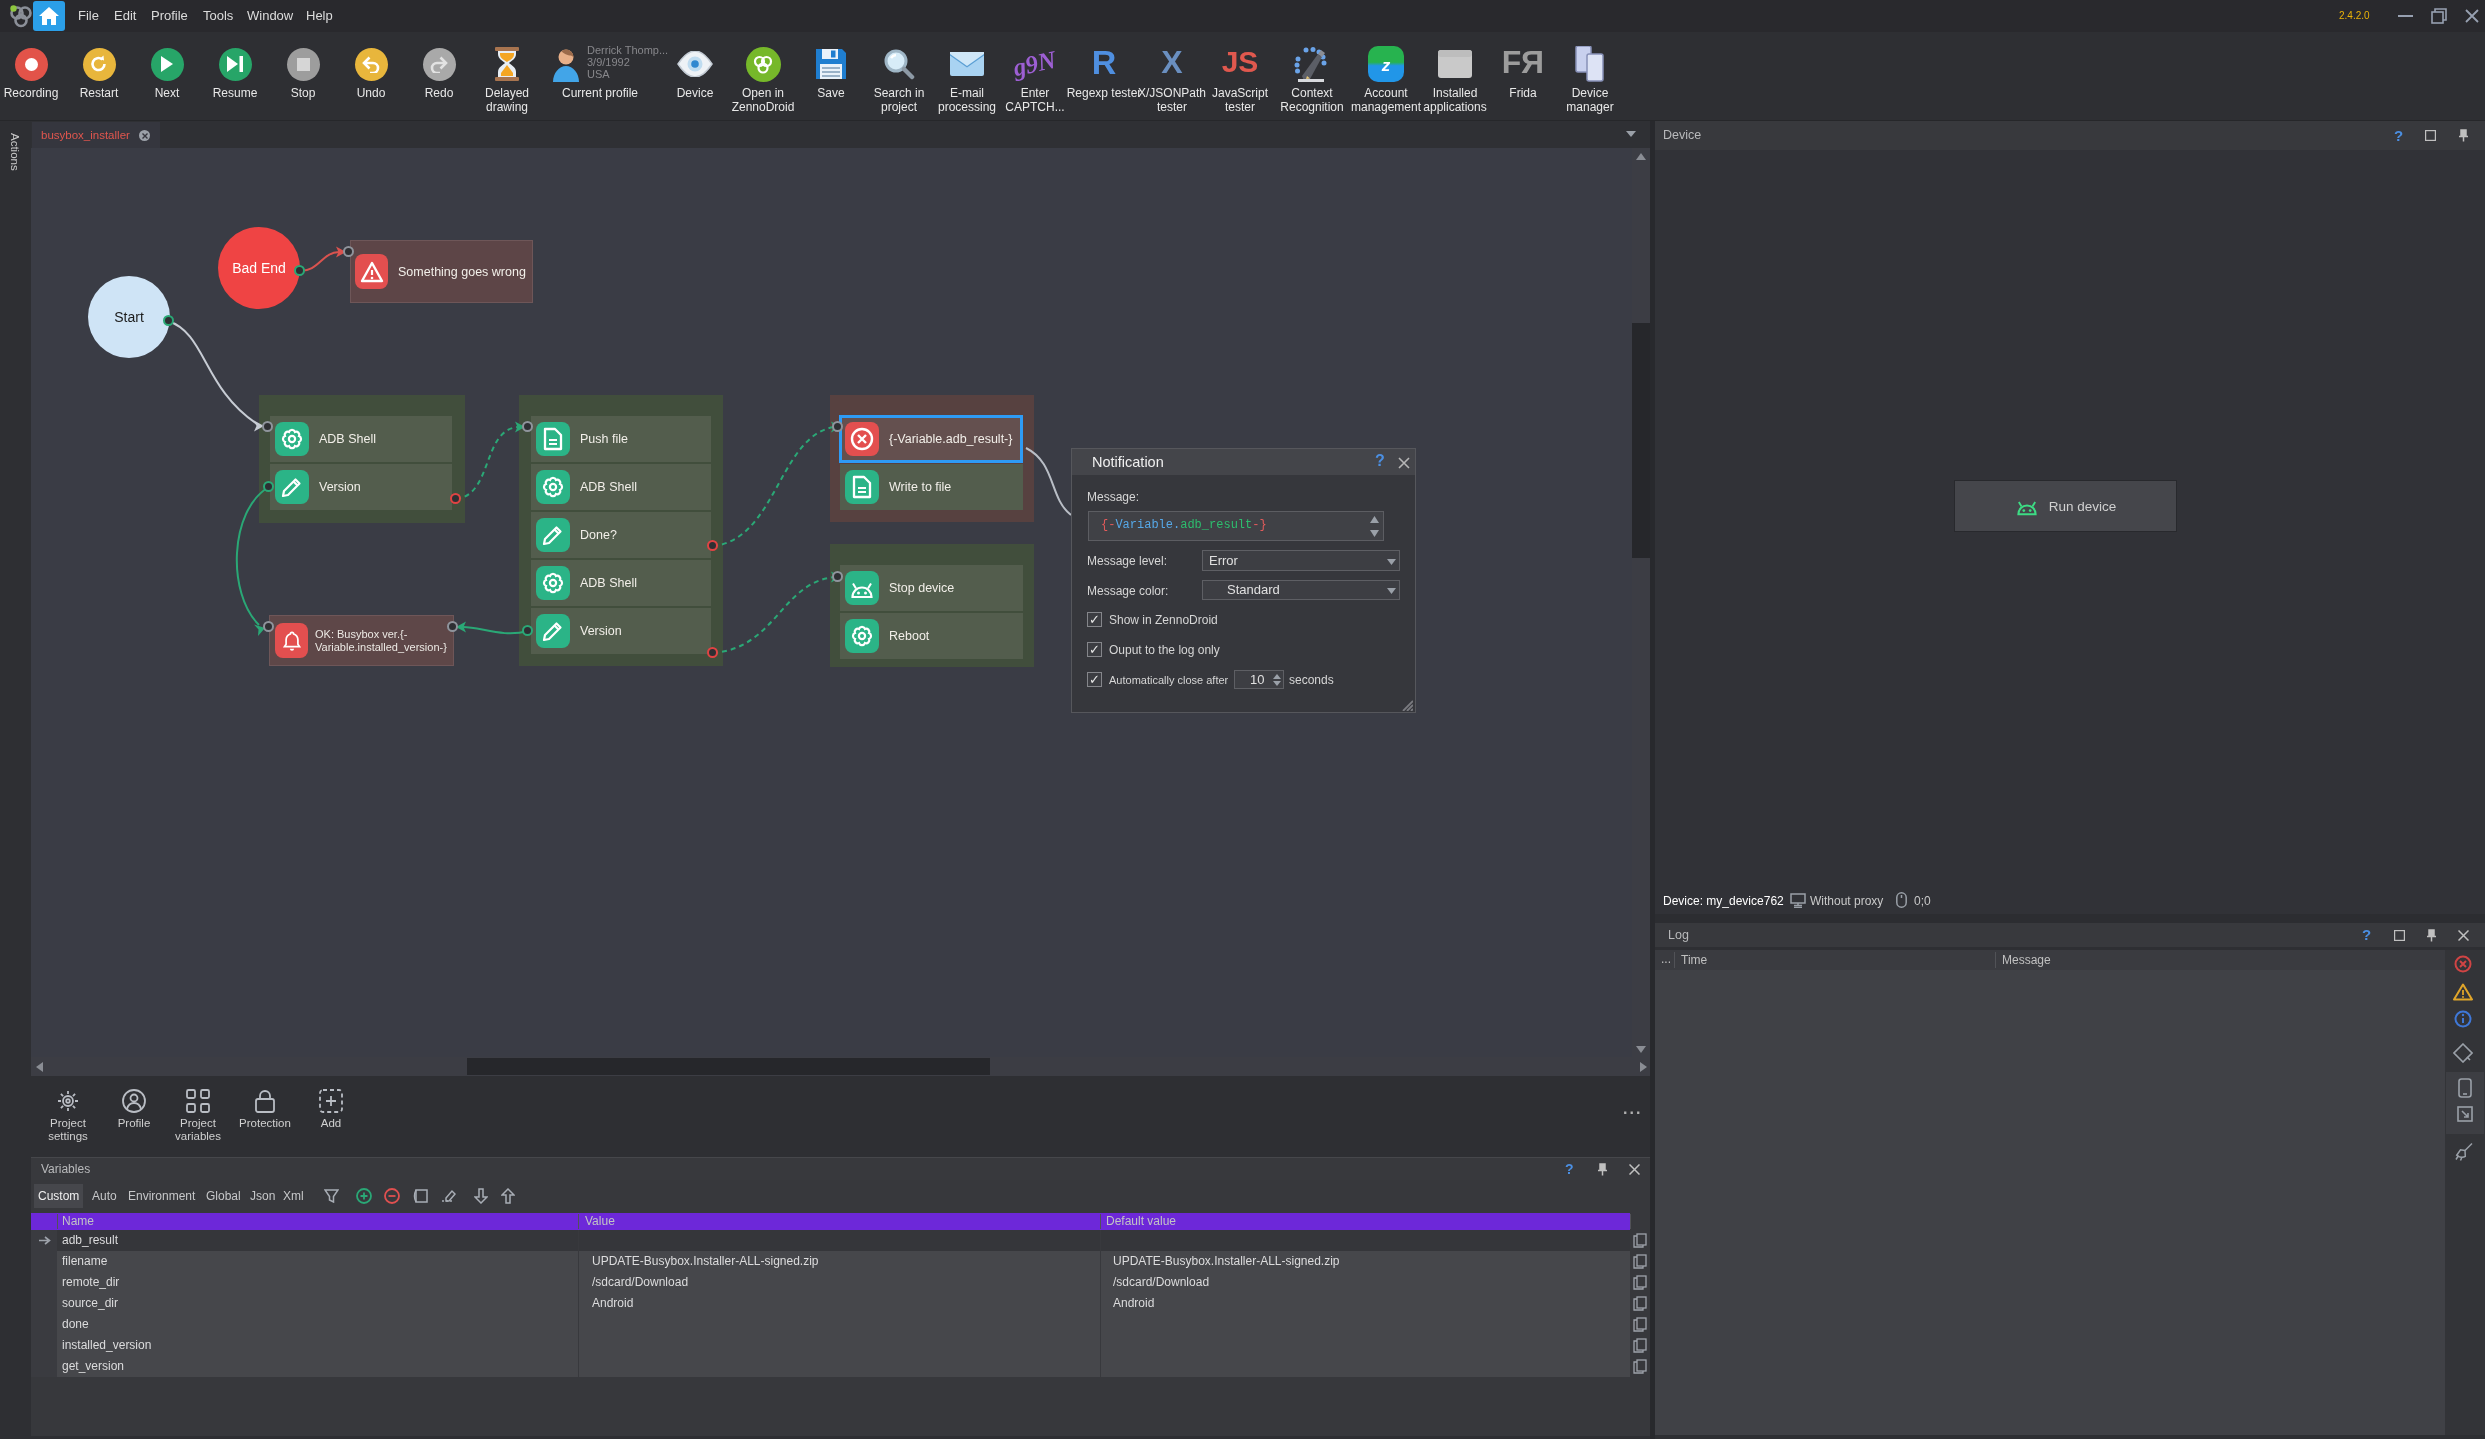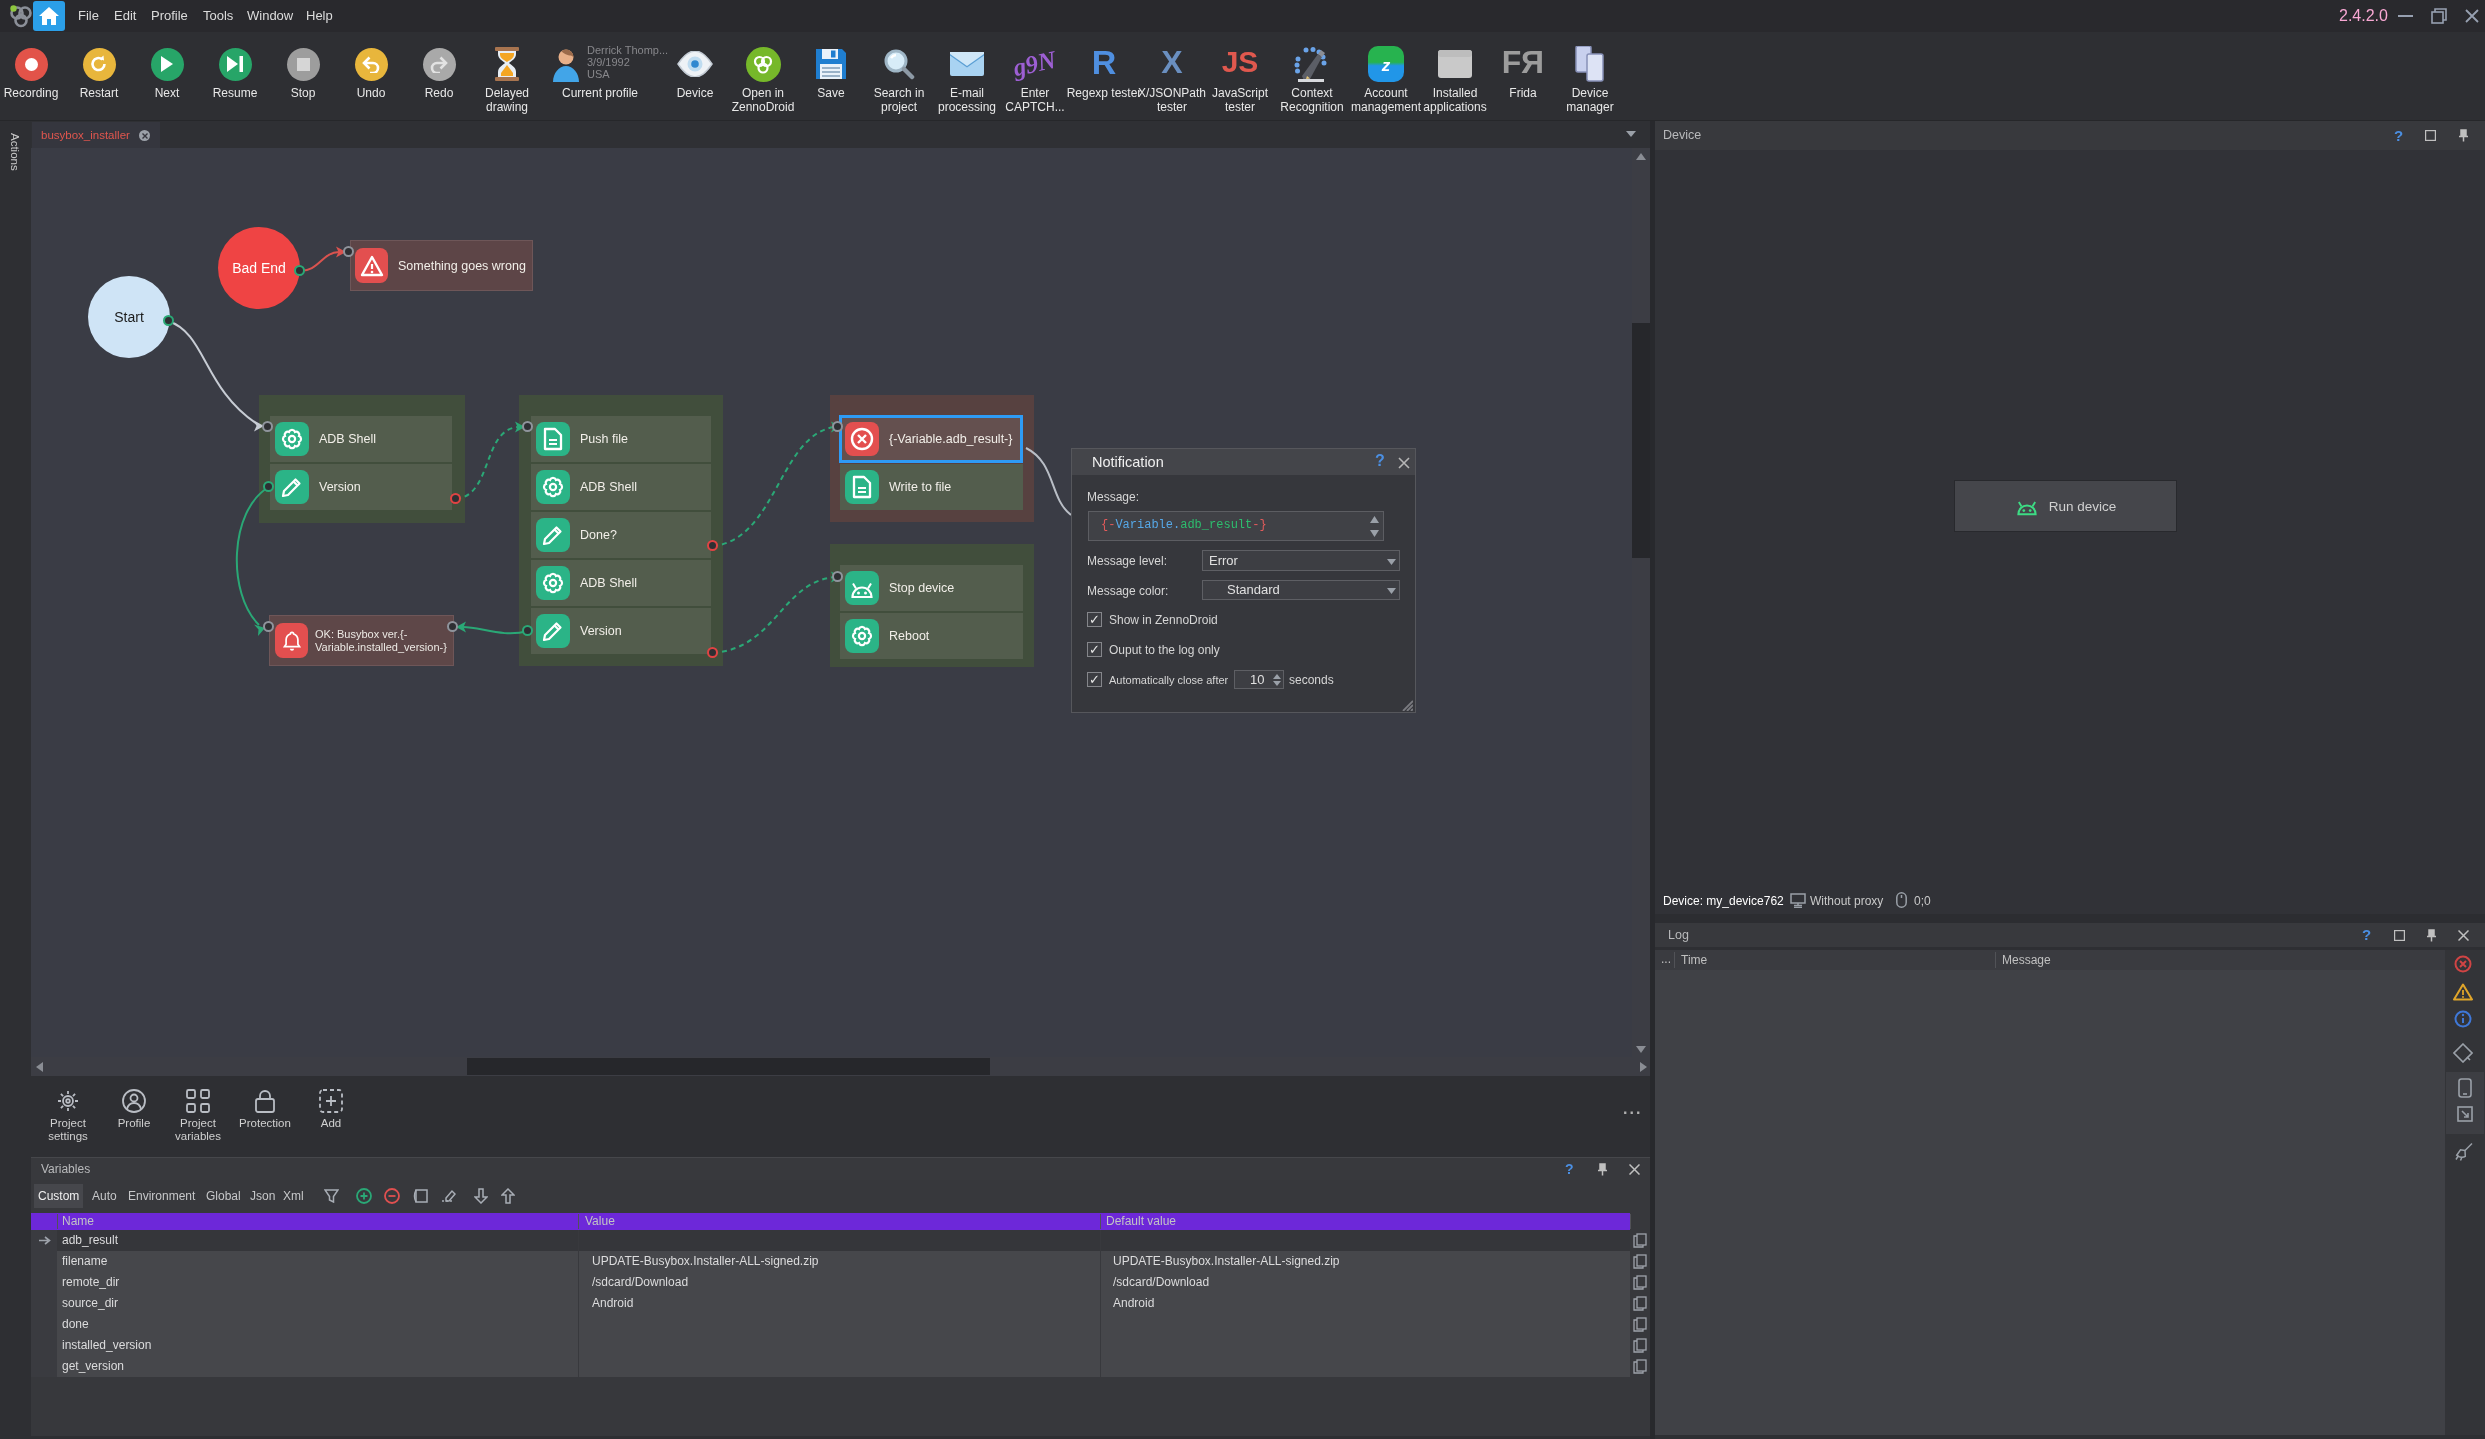--- a/index.html
+++ b/index.html
@@ -82,21 +82,21 @@
     <svg class="abs" style="left:6px;top:6px" width="20" height="18" viewBox="0 0 20 18">
       <path d="M10 0 L20 9 h-3 v9 h-5 v-6 h-4 v6 H3 V9 H0 Z" fill="#fff"></path>
     </svg>
   </div>
   <div class="menuitem" style="left:78px">File</div>
   <div class="menuitem" style="left:114px">Edit</div>
   <div class="menuitem" style="left:151px">Profile</div>
   <div class="menuitem" style="left:203px">Tools</div>
   <div class="menuitem" style="left:247px">Window</div>
   <div class="menuitem" style="left:306px">Help</div>
-  <div class="menuitem" style="left:2339px;color:#f9a8d4;font-size:16px">2.4.2.0</div>
+  <div class="menuitem" style="left:2339px;color:#eab308;font-size:10px">2.4.2.0</div>
   <div class="abs" style="left:2398px;top:15px;width:15px;height:2px;background:#97a0b1"></div>
   <svg class="abs" style="left:2431px;top:8px" width="16" height="16" viewBox="0 0 16 16">
     <g fill="none" stroke="#97a0b1" stroke-width="1.6">
         <rect x="1" y="4" width="11" height="11"></rect>
         <path d="M4 4 V1 H15 V12 H12"></path>
       </g>
   </svg>
   <svg class="abs" style="left:2464px;top:8px" width="16" height="16" viewBox="0 0 16 16">
     <g stroke="#97a0b1" stroke-width="1.8">
         <path d="M2 2 L14 14 M14 2 L2 14"></path>
@@ -374,21 +374,21 @@
       <path d="M810 279 l-10 -5.5 2.5 5.5 -2.5 5.5 Z" fill="#2aa876"></path>
       <path d="M682 505 C745 500 750 435 803 429" stroke="#2aa876" stroke-width="2" stroke-dasharray="5 4"></path>
       <path d="M810 429 l-10 -5.5 2.5 5.5 -2.5 5.5 Z" fill="#2aa876"></path>
       <path d="M995 300 C1025 315 1018 350 1040 367" stroke="#b9bec6" stroke-width="2"></path>
     </g>
   </svg>
 
   <div class="abs" style="left:57px;top:128px;width:82px;height:82px;border-radius:50%;background:#cfe4f6;display:flex;align-items:center;justify-content:center;color:#1c1c1c;font-size:14px">Start</div>
   <div class="abs" style="left:187px;top:79px;width:82px;height:82px;border-radius:50%;background:#ef4444;display:flex;align-items:center;justify-content:center;color:#fff;font-size:14px">Bad End</div>
 
-  <div class="abs" style="left:319px;top:92px;width:183px;height:51px;background:#5d4547;border:1px solid #6e5658;display:flex;align-items:center">
+  <div class="abs" style="left:319px;top:92px;width:183px;height:63px;background:#5d4547;border:1px solid #6e5658;display:flex;align-items:center">
     <div class="nicon icred" style="width:33px;height:35px;border-radius:8px;margin-left:4px;display:flex;align-items:center;justify-content:center">
       <svg width="24" height="22" viewBox="0 0 24 22">
           <path d="M12 2 L22 20 H2 Z" fill="none" stroke="#fff" stroke-width="2.4" stroke-linejoin="round"></path>
           <path d="M12 9 v5" stroke="#fff" stroke-width="2.2"></path>
           <circle cx="12" cy="17" r="1.3" fill="#fff"></circle>
         </svg>
     </div>
     <div class="nlabel">Something goes wrong</div>
   </div>
 

